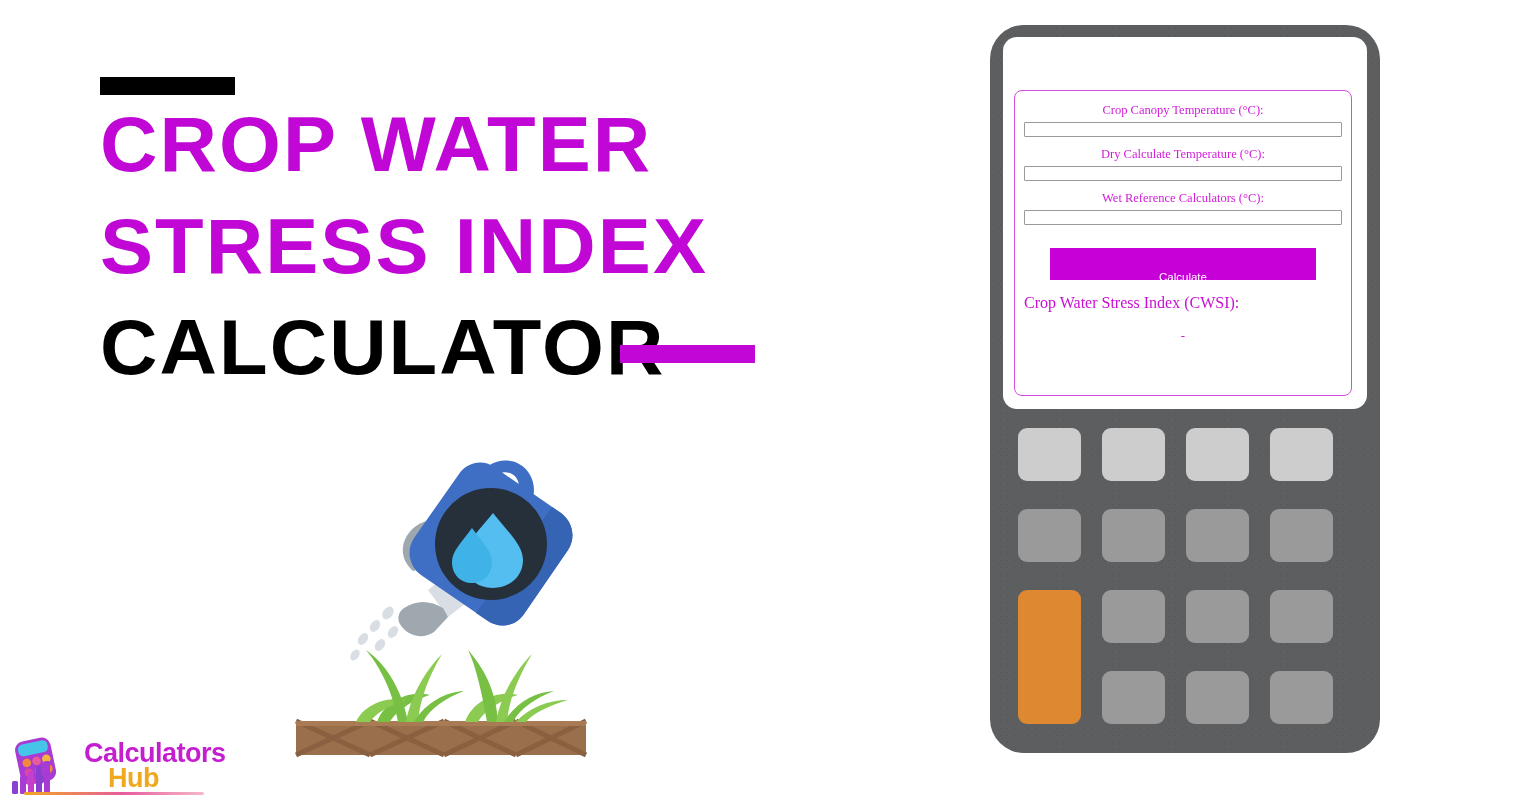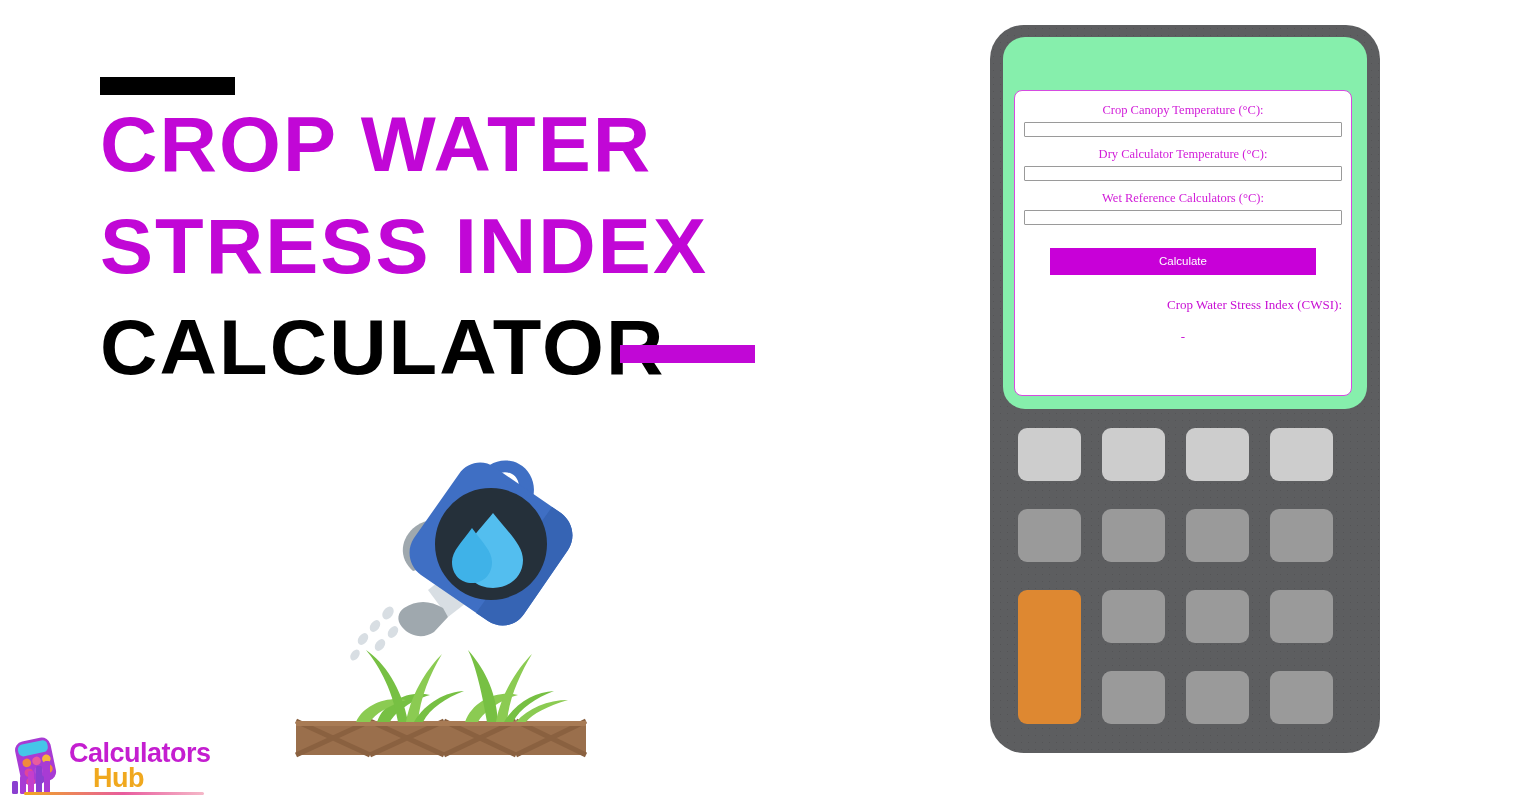--- a/index.html
+++ b/index.html
@@ -36,21 +36,21 @@
   .rule-bottom{
     width:135px;height:18px;background:#C107D6;
     position:absolute;left:620px;top:345px;
   }
 
   
   .illus{position:absolute;left:280px;top:450px;width:340px;height:320px;}
   .illus svg{display:block;}
 
   
-  .logo{position:absolute;left:10px;top:737px;display:flex;align-items:center;gap:7px;}
+  .logo{position:absolute;left:10px;top:737px;display:flex;align-items:center;gap:22px;}
   .logo-mark{width:52px;height:58px;position:relative;}
   .logo-text{display:flex;flex-direction:column;line-height:0.93;}
   .logo-text .l-calc{
     font-family:"Liberation Sans", sans-serif;
     font-weight:bold;font-size:27px;color:#C41ED0;letter-spacing:-0.5px;
   }
   .logo-text .l-hub{
     font-family:"Liberation Sans", sans-serif;
     font-weight:bold;font-size:27px;color:#F0A81E;letter-spacing:-0.5px;margin-left:24px;
   }
@@ -68,21 +68,21 @@
     box-shadow:inset 0 0 0 0 rgba(0,0,0,0);
   }
   .device::after{
     content:"";position:absolute;inset:0;border-radius:34px;
     background-image:radial-gradient(rgba(0,0,0,0.10) 0.6px, transparent 0.7px);
     background-size:7px 7px;
     pointer-events:none;
   }
   .screen{
     position:absolute;left:13px;top:12px;width:364px;height:372px;
-    background:#86efac;border-radius:22px;overflow:hidden;z-index:2;
+    background:#ffffff;border-radius:14px;overflow:hidden;z-index:2;
   }
   .form-card{
     position:absolute;left:11px;top:53px;width:338px;height:306px;
     border:1px solid #D64BE0;border-radius:8px;
     background:#ffffff;
     box-sizing:border-box;
     padding:0 9px;
   }
   .fld-label{
     font-family:"Liberation Serif", serif;
@@ -93,27 +93,27 @@
   .fld-input{
     display:block;width:100%;box-sizing:border-box;height:15px;
     border:1px solid #9A9A9A;background:#ffffff;border-radius:1px;
     font-family:"Liberation Serif", serif;font-size:11px;color:#222;
     padding:0 3px;outline:none;
   }
   .btn{
     display:block;width:calc(100% - 52px);margin:0 auto;
     height:27px;border:0;background:#C800D8;color:#ffffff;
     font-family:"Liberation Sans", sans-serif;font-size:11.5px;
-    cursor:pointer;line-height:27px;text-align:center;padding:0;
+    cursor:pointer;line-height:27px;text-align:center;padding:16px;
   }
   .btn.calc{margin-top:23px;}
   .btn.reset{margin-top:11px;}
   .result-label{
     font-family:"Liberation Serif", serif;
-    font-size:13px;color:#C80FD4;text-align:right;margin-top:22px;
+    font-size:16px;color:#C80FD4;text-align:left;margin-top:14px;
   }
   .result-value{
     font-family:"Liberation Serif", serif;
     font-size:13px;color:#C80FD4;text-align:center;margin-top:16px;
   }
 
   
   .keypad{
     position:absolute;left:28px;top:403px;width:334px;height:297px;
     z-index:2;
@@ -244,21 +244,21 @@
   <div class="logo-underline"></div>
 
   <div class="device">
 
     <div class="screen">
       <div class="form-card">
 
         <div class="fld-label first">Crop Canopy Temperature (°C):</div>
         <input class="fld-input" type="text" value="" placeholder="" style="">
 
-        <div class="fld-label">Dry Calculator Temperature (°C):</div>
+        <div class="fld-label">Dry Calculate Temperature (°C):</div>
         <input class="fld-input" type="text" value="" placeholder="" style="">
 
         <div class="fld-label">Wet Reference Calculators (°C):</div>
         <input class="fld-input" type="text" value="" placeholder="" style="">
 
         <button class="btn calc">Calculate</button>
 
         <div class="result-label">Crop Water Stress Index (CWSI):</div>
         <div class="result-value">-</div>
       </div>

